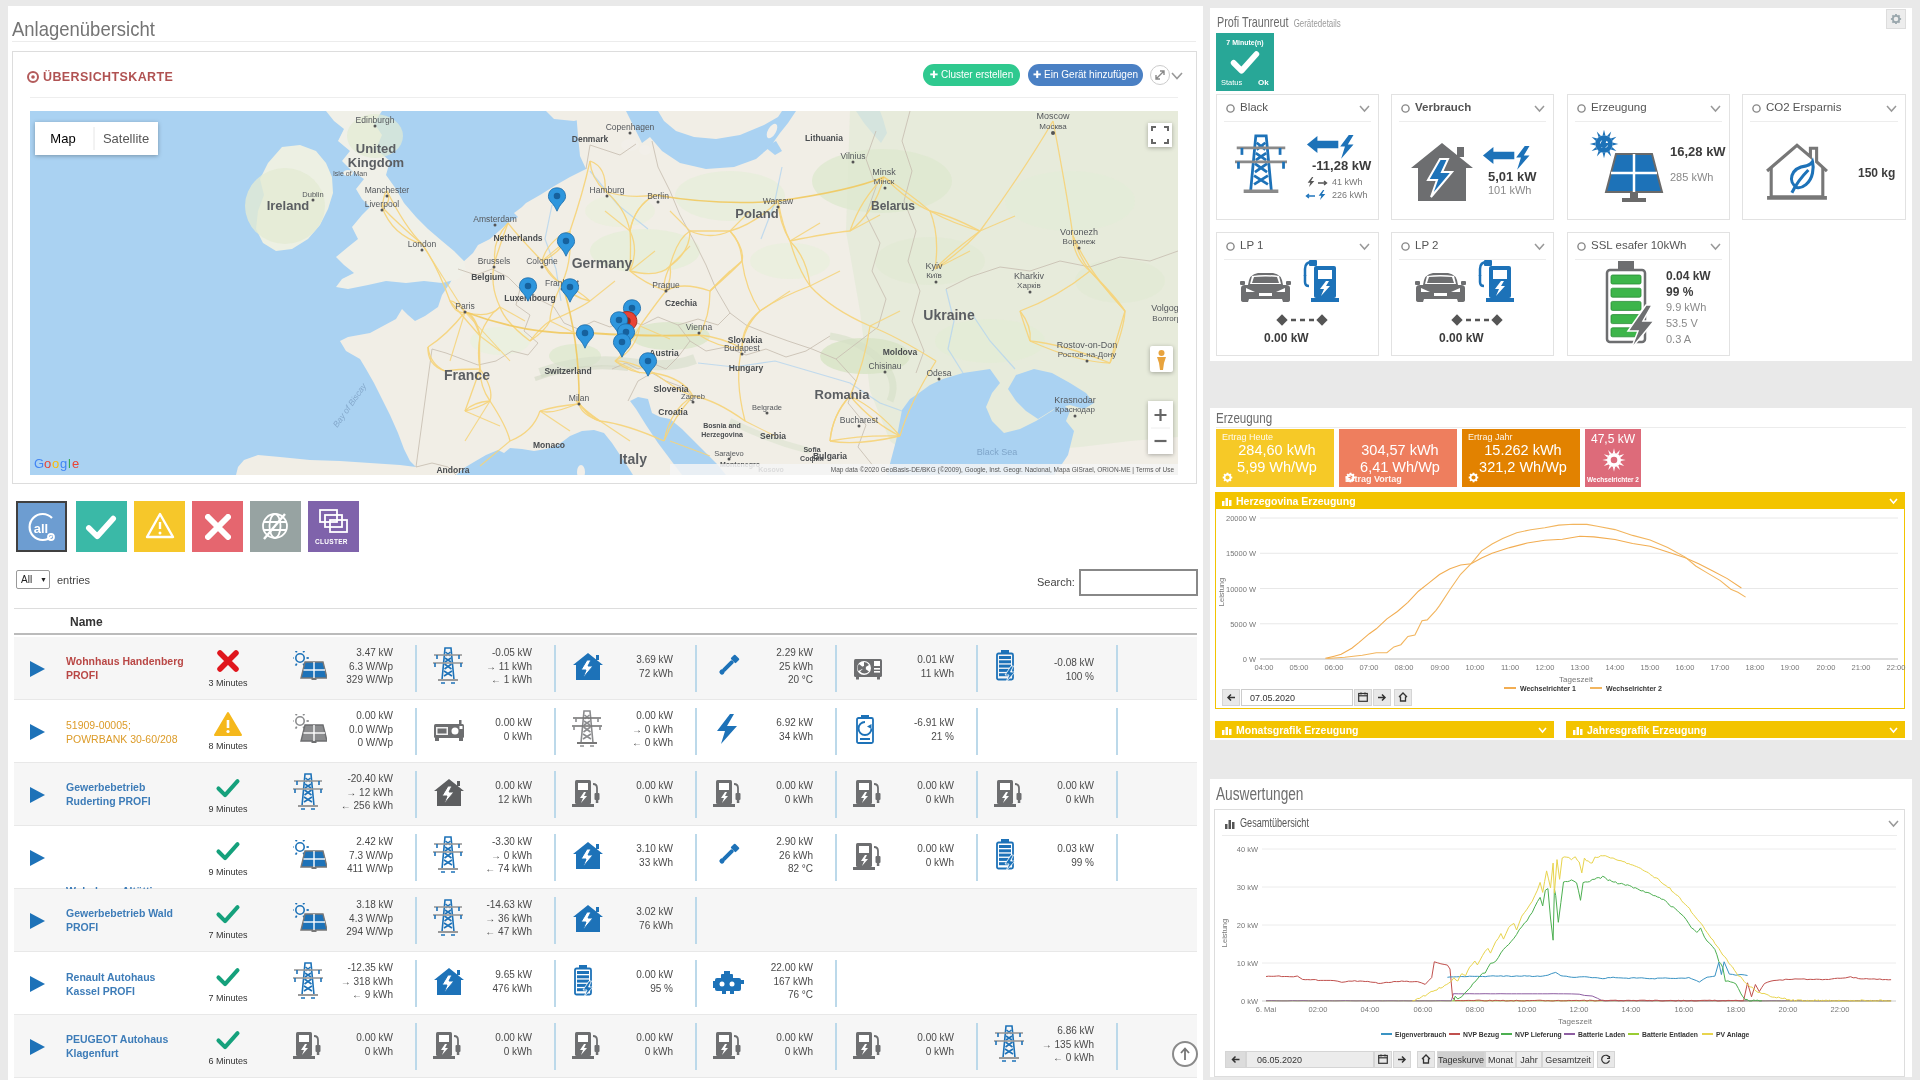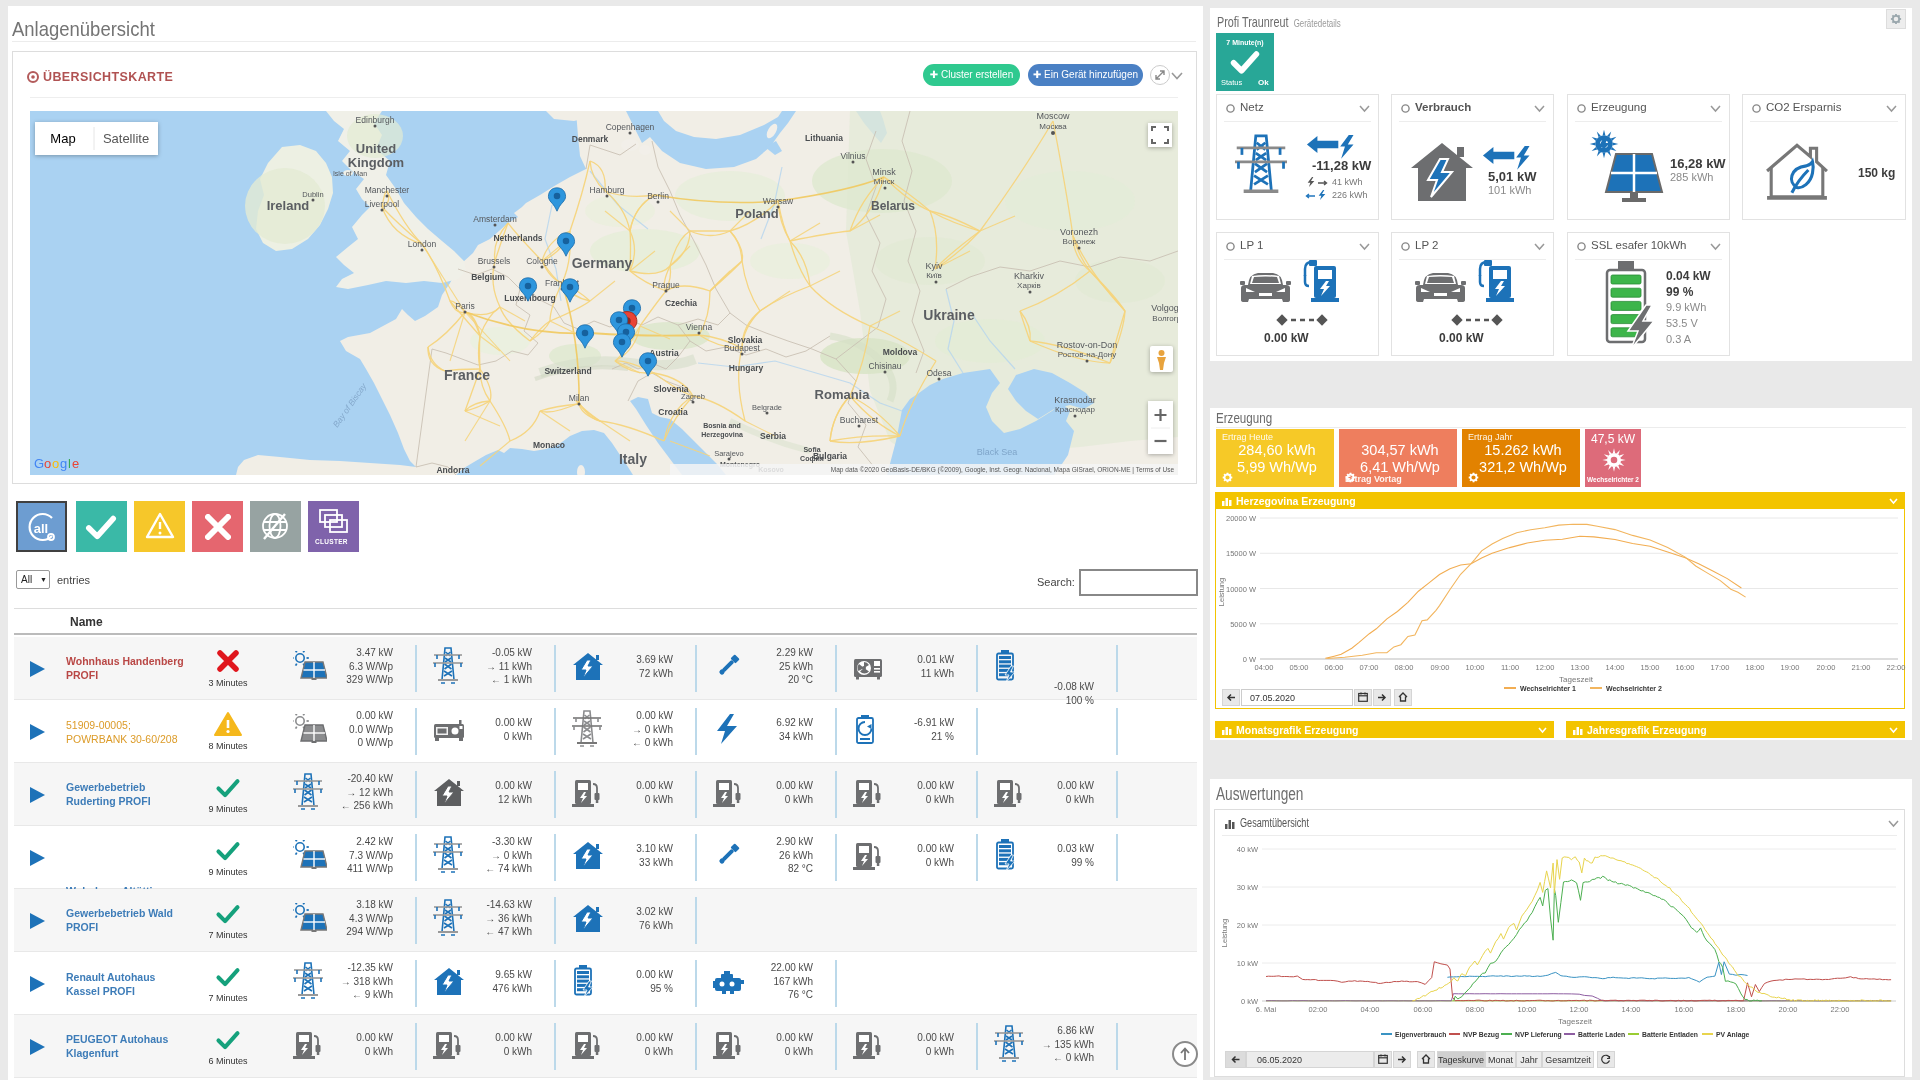--- a/index.html
+++ b/index.html
@@ -556,21 +556,21 @@
       <rect x="7" y="0" width="8" height="3" fill="#1d72b8"></rect>
       <rect x="3" y="3.5" width="16" height="26" rx="1.5" fill="none" stroke="#1d72b8" stroke-width="1.8"></rect>
       <rect x="5" y="6.0" width="12" height="3" fill="#1d72b8"></rect>
       <rect x="5" y="10.3" width="12" height="3" fill="#1d72b8"></rect>
       <rect x="5" y="14.6" width="12" height="3" fill="#1d72b8"></rect>
       <rect x="5" y="18.9" width="12" height="3" fill="#1d72b8"></rect>
       <rect x="5" y="23.2" width="12" height="3" fill="#1d72b8"></rect>
 <path d="M17 16 L11 25 L15 25 L12 32 L21 22 L16.5 22 L19.5 16 Z" fill="#1d72b8" stroke="#fff" stroke-width="0.8"></path>
     </g>
   </svg>
-<div style="position:absolute;left:1034px;top:680px;width:60px;font-size:10px;color:#4a4a4a;text-align:right;line-height:13.5px;white-space:nowrap">-0.08 kW<br>100 %</div>
+<div style="position:absolute;left:1034px;top:656px;width:60px;font-size:10px;color:#4a4a4a;text-align:right;line-height:13.5px;white-space:nowrap">-0.08 kW<br>100 %</div>
 <div class="vsep" style="left:415px;top:645px;height:47px;"></div>
 <div class="vsep" style="left:554px;top:645px;height:47px;"></div>
 <div class="vsep" style="left:695px;top:645px;height:47px;"></div>
 <div class="vsep" style="left:835px;top:645px;height:47px;"></div>
 <div class="vsep" style="left:976px;top:645px;height:47px;"></div>
 <div class="vsep" style="left:1116px;top:645px;height:47px;"></div>
 <div style="position:absolute;left:14px;top:762px;width:1183px;height:1px;background:#e8e8e8;"></div>
 <svg style="position:absolute;left:29px;top:723px;" width="17" height="18" viewBox="0 0 17 18">
     <path d="M1 1 L16 9 L1 17 Z" fill="#1d72b8"></path>
   </svg>
@@ -1079,21 +1079,21 @@
 <div style="position:absolute;left:1216px;top:39px;font-size:7px;color:#fff;font-weight:700;white-space:nowrap;width:58px;text-align:center;position:absolute;">7 Minute(n)</div>
 <svg style="position:absolute;left:1228px;top:48px;" width="34" height="28" viewBox="0 0 34 32">
     <path d="M4 17 L13 26 L30 7" fill="none" stroke="#fff" stroke-width="6.5" stroke-linecap="round" stroke-linejoin="round"></path>
   </svg>
 <div style="position:absolute;left:1221px;top:78px;font-size:7.5px;color:#fff;font-weight:400;white-space:nowrap;">Status</div>
 <div style="position:absolute;left:1258px;top:78px;font-size:8px;color:#fff;font-weight:700;white-space:nowrap;">Ok</div>
 <div style="position:absolute;left:1216px;top:94px;width:163px;height:126px;background:#fff;border:1px solid #e2e2e2;"></div>
 <svg style="position:absolute;left:1226px;top:104px;" width="9" height="9" viewBox="0 0 9 9">
     <circle cx="4.5" cy="4.5" r="3.6" fill="none" stroke="#888" stroke-width="1.4"></circle>
   </svg>
-<div style="position:absolute;left:1240px;top:101px;font-size:11.5px;color:#555;font-weight:400;white-space:nowrap;">Netz</div>
+<div style="position:absolute;left:1240px;top:101px;font-size:11.5px;color:#555;font-weight:400;white-space:nowrap;">Black</div>
 <svg style="position:absolute;left:1359px;top:105px;" width="11" height="8.6" viewBox="0 0 11 8.6">
     <path d="M1 1 L5.5 6.050000000000001 L10 1" fill="none" stroke="#999" stroke-width="1.5"></path>
   </svg>
 <div style="position:absolute;left:1224px;top:121px;width:147px;height:1px;background:#ededed;"></div>
 <div style="position:absolute;left:1391px;top:94px;width:163px;height:126px;background:#fff;border:1px solid #e2e2e2;"></div>
 <svg style="position:absolute;left:1401px;top:104px;" width="9" height="9" viewBox="0 0 9 9">
     <circle cx="4.5" cy="4.5" r="3.6" fill="none" stroke="#888" stroke-width="1.4"></circle>
   </svg>
 <div style="position:absolute;left:1415px;top:101px;font-size:11.5px;color:#555;font-weight:700;white-space:nowrap;">Verbrauch</div>
 <svg style="position:absolute;left:1534px;top:105px;" width="11" height="8.6" viewBox="0 0 11 8.6">
@@ -1183,21 +1183,21 @@
       <polygon points="24.7,8.6 26.0,10.9 30.4,6.8" fill="#1d72b8"></polygon>
 <path d="M18 8 L13 17 L17 17 L14 23 L23 14 L19 14 L22 8 Z" fill="#1d72b8" transform="translate(0,-1)"></path>
 <path d="M30 24 L66 24 L76 62 L20 62 Z" fill="#1d72b8" stroke="#6a6a6a" stroke-width="2"></path>
 <line x1="25" y1="43" x2="71" y2="43" stroke="#fff" stroke-width="2.5"></line>
 <line x1="48" y1="24" x2="48" y2="62" stroke="#fff" stroke-width="2.5"></line>
 <rect x="44" y="62" width="8" height="6" fill="#6a6a6a"></rect>
       <rect x="36" y="68" width="24" height="4" fill="#6a6a6a"></rect>
 <path d="M18 8 L13 17 L17 17 L14 23 L23 14 L19 14 L22 8 Z" fill="#1d72b8"></path>
 </g>
   </svg>
-<div style="position:absolute;left:1670px;top:156px;font-size:13px;color:#3c3c3c;font-weight:700;white-space:nowrap;">16,28 kW</div>
+<div style="position:absolute;left:1670px;top:144px;font-size:13px;color:#3c3c3c;font-weight:700;white-space:nowrap;">16,28 kW</div>
 <div style="position:absolute;left:1670px;top:171px;font-size:11px;color:#8a8a8a;font-weight:400;white-space:nowrap;">285 kWh</div>
 <svg style="position:absolute;left:1765px;top:138px;" width="64" height="64" viewBox="0 0 62 60">
     <g fill="none" stroke="#777" stroke-width="3">
 <path d="M6 28 L6 56 L56 56 L56 28"></path>
 <path d="M2 31 L31 6 L44 17 L44 9 L50 9 L50 22 L60 31"></path>
 <line x1="2" y1="57" x2="60" y2="57" stroke-width="3.5"></line>
 </g>
     <g>
       <path d="M31 47 C22 42 24 28 40 26 C43 25 45 24 46 22 C47 26 47 29 46 33 C44 43 36 48 31 47 Z" fill="none" stroke="#1d72b8" stroke-width="3"></path>
       <path d="M26 52 C30 44 34 38 42 30" fill="none" stroke="#1d72b8" stroke-width="3"></path>

